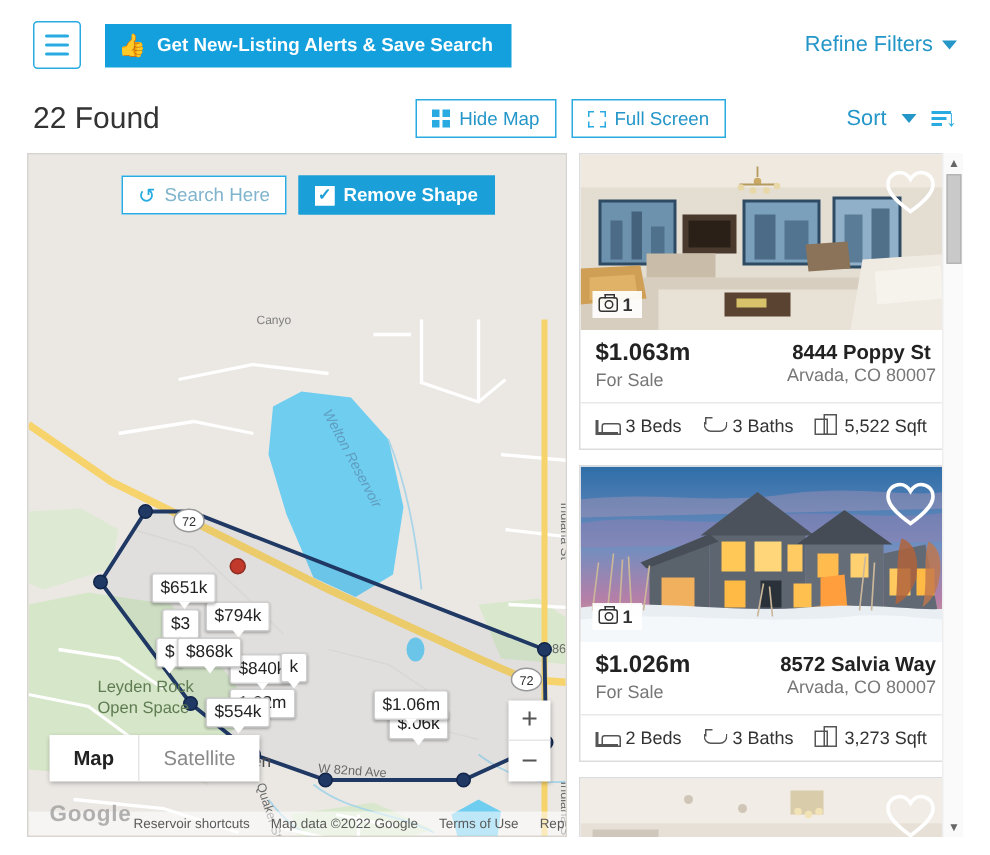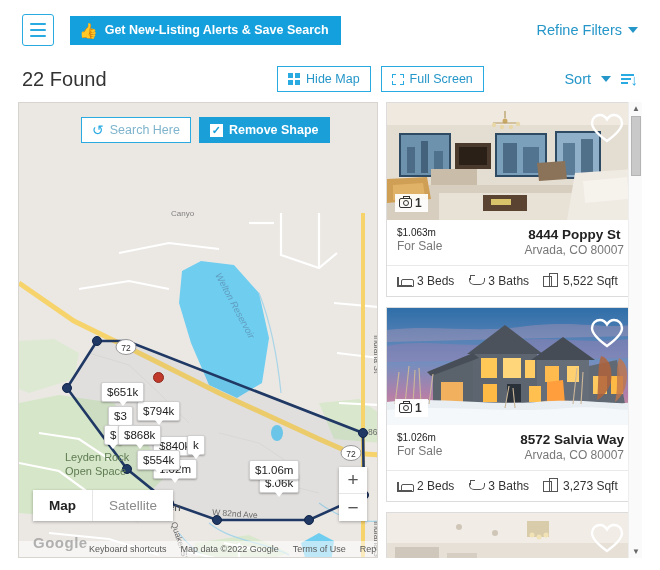--- a/index.html
+++ b/index.html
@@ -132,21 +132,21 @@
     display:flex; align-items:center; gap:3px; padding:2px 6px 2px 4px; z-index:5;
     font-size:12px; font-weight:bold; color:#333;
   }
   .cam-ic { width:13px;height:10px;border:1.5px solid #333;border-radius:2px;position:relative; }
   .cam-ic::before{content:"";position:absolute;left:3px;top:-3.5px;width:5px;height:2.5px;border:1.5px solid #333;border-bottom:none;}
   .cam-ic::after{content:"";position:absolute;left:3.4px;top:1.4px;width:4px;height:4px;border:1.3px solid #333;border-radius:50%;}
   .crow {
     display:flex; justify-content:space-between; padding:7px 10px 8px 10px;
     border-bottom:1px solid #e9e9e9;
   }
-  .price { font-size:10px; color:#222; font-weight:normal; }
+  .price { font-size:16px; color:#222; font-weight:bold; }
   .status { font-size:12px; color:#777; margin-top:1px; }
   .addr { font-size:13.5px; color:#222; font-weight:bold; text-align:center; }
   .city { font-size:12px; color:#777; text-align:right; margin-top:1px; }
   .facts { display:flex; align-items:flex-end; padding:8px 10px; gap:14px; }
   .fact { display:flex; align-items:center; gap:5px; font-size:12px; color:#333; }
   .fi { width:15px; height:12px; position:relative; flex:none; }
   .bed-i { border-bottom:2px solid #555; }
   .bed-i::before { content:""; position:absolute; left:0; top:2px; width:2px; height:8px; background:#555; }
   .bed-i::after { content:""; position:absolute; left:4px; top:4px; width:11px; height:6px; border:1.5px solid #555; border-radius:2px 2px 0 0; }
   .bath-i::before { content:""; position:absolute; left:1px; bottom:2px; width:14px; height:6px; border:1.5px solid #555; border-top:none; border-radius:0 0 5px 5px; }
@@ -310,39 +310,39 @@
     </div>
 
     <div class="red-dot" style="left:134px; top:269px;"></div>
     <div class="price-pin" style="left:82px; top:279px; z-index:11;">$651k</div>
     <div class="price-pin" style="left:89px; top:303px; z-index:7;">$3</div>
     <div class="price-pin" style="left:118px; top:298px; z-index:10;">$794k</div>
     <div class="price-pin" style="left:85px; top:322px; z-index:7;">$</div>
     <div class="price-pin" style="left:99px; top:322px; z-index:10;">$868k</div>
     <div class="price-pin" style="left:134px; top:333px; z-index:6;">$840k</div>
     <div class="price-pin" style="left:168px; top:332px; z-index:6;">k</div>
-    <div class="price-pin" style="left:118px; top:347px; z-index:11;">$554k</div>
+    <div class="price-pin" style="left:118px; top:362px; z-index:11;">$554k</div>
     <div class="price-pin" style="left:134px; top:356px; z-index:5;">1.02m</div>
     <div class="price-pin" style="left:230px; top:357px; z-index:11;">$1.06m</div>
     <div class="price-pin" style="left:240px; top:370px; z-index:5;">$.06k</div>
 
     <div class="maptype">
       <div class="sel">Map</div>
       <div class="un">Satellite</div>
     </div>
 
     <div class="zoomctl">
       <div>+</div>
       <div>−</div>
     </div>
 
     <div class="gwm">Google</div>
 
     <div class="attrib">
-      <span>Keyboard shortcuts</span>
+      <span>Reservoir shortcuts</span>
       <span>Map data ©2022 Google</span>
       <span>Terms of Use</span>
       <span>Report a map error</span>
     </div>
   </div>
 
   <div class="listwrap">
 
     <div class="card">
       <div class="photo">

